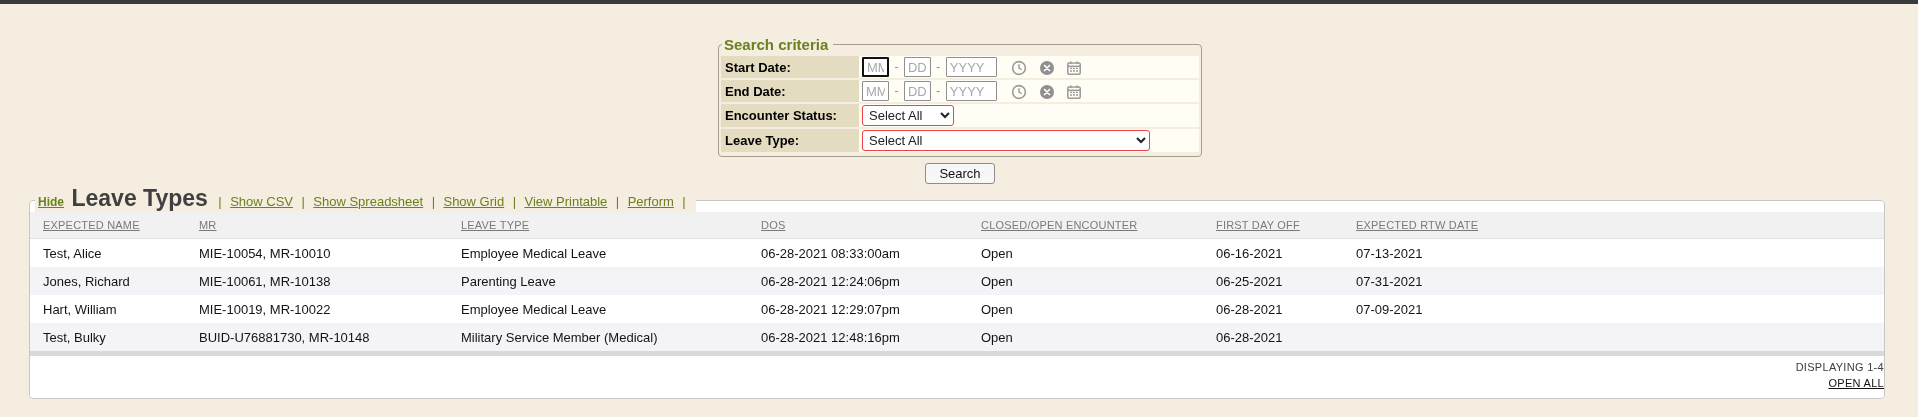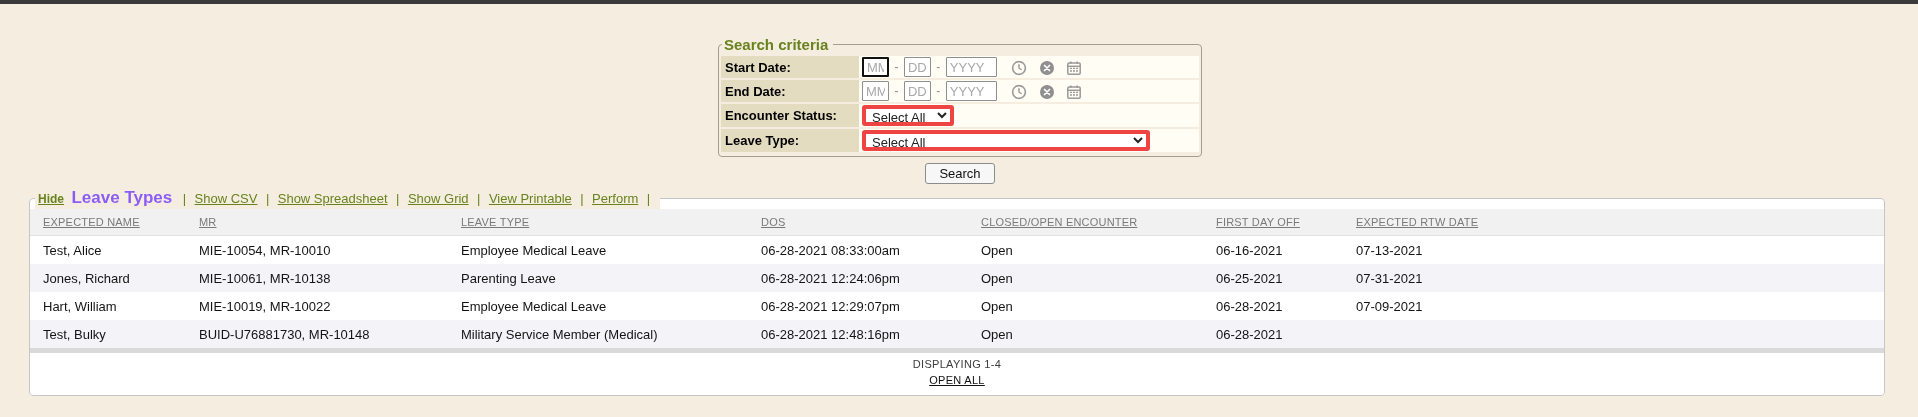--- a/index.html
+++ b/index.html
@@ -46,21 +46,21 @@
   input.dpart.focused { border: 2px solid #111; }
   .dash { color: #8a8a8a; font-size: 12px; margin: 0 1px; vertical-align: middle; }
 
   .icon-group { display: inline-block; margin-left: 10px; vertical-align: middle; }
   .icon-btn { display: inline-block; width: 16px; height: 16px; margin-right: 7px; vertical-align: middle; cursor: pointer; }
   .icon-btn svg { display: block; }
 
   select.sel {
     font-family: "Liberation Sans", sans-serif;
     font-size: 13px; height: 21px;
-    border: 4px solid #ef4444; border-radius: 3px;
+    border: 1px solid #ef4444; border-radius: 3px;
     background: #fff; color: #222; padding: 0 2px;
     vertical-align: middle;
   }
   select.sel.enc { width: 92px; }
   select.sel.wide { width: 288px; }
 
   .search-btn-row { position: absolute; left: 718px; top: 163px; width: 484px; text-align: center; }
   button.search-btn {
     font-family: "Liberation Sans", sans-serif;
     font-size: 13px; color: #111;
@@ -73,42 +73,42 @@
     position: absolute; left: 29px; top: 188px; width: 1856px;
     margin: 0; padding: 0;
     border: 1px solid #c6c6c6; border-radius: 4px;
     background: #fff;
   }
   fieldset.panel legend {
     margin-left: 5px; padding: 0 6px 0 3px;
     background: #f5eee0; white-space: nowrap; line-height: 20px;
   }
   .hide-link { color: #68821e; font-size: 12px; font-weight: bold; text-decoration: underline; cursor: pointer; }
-  .panel-title { color: #8b5cf6; font-size: 17px; font-weight: bold; margin: 0 2px 0 3px; }
+  .panel-title { color: #404040; font-size: 23px; font-weight: bold; margin: 0 2px 0 3px; }
   .tool-sep { color: #68821e; font-size: 13px; margin: 0 4px; }
   .tool-link { color: #68821e; font-size: 13px; text-decoration: underline; cursor: pointer; }
 
   table.grid { width: 100%; border-collapse: collapse; table-layout: fixed; }
   table.grid th {
     background: #f1f1f2;
     font-weight: normal; font-size: 11px; letter-spacing: 0.2px;
     text-align: left; padding: 7px 4px 7px 13px;
     border-bottom: 1px solid #e2e2e2;
     white-space: nowrap; overflow: hidden;
   }
   th .th-link { color: #7a7a7a; text-decoration: underline; cursor: pointer; }
   table.grid td {
     font-size: 13px; color: #141414;
     padding: 7px 4px 6px 13px; white-space: nowrap; overflow: hidden;
   }
   tr.row-even { background: #ffffff; }
   tr.row-odd  { background: #f3f3f8; }
 
   .grid-sep { height: 5px; background: #d9d9d9; }
-  .grid-footer { background: #fff; text-align: center; padding: 5px 0 7px; border-radius: 0 0 4px 4px; }
+  .grid-footer { background: #fff; text-align: right; padding: 5px 0 7px; border-radius: 0 0 4px 4px; }
   .displaying { font-size: 11px; color: #3d3d3d; letter-spacing: 0.3px; }
   .show-all { display: inline-block; margin-top: 3px; font-size: 11px; color: #111; letter-spacing: 0.3px; text-decoration: underline; cursor: pointer; }
 </style>
 </head>
 <body>
 
 <div class="topbar"></div>
 
 <div class="search-wrap">
   <fieldset class="search-fs">

